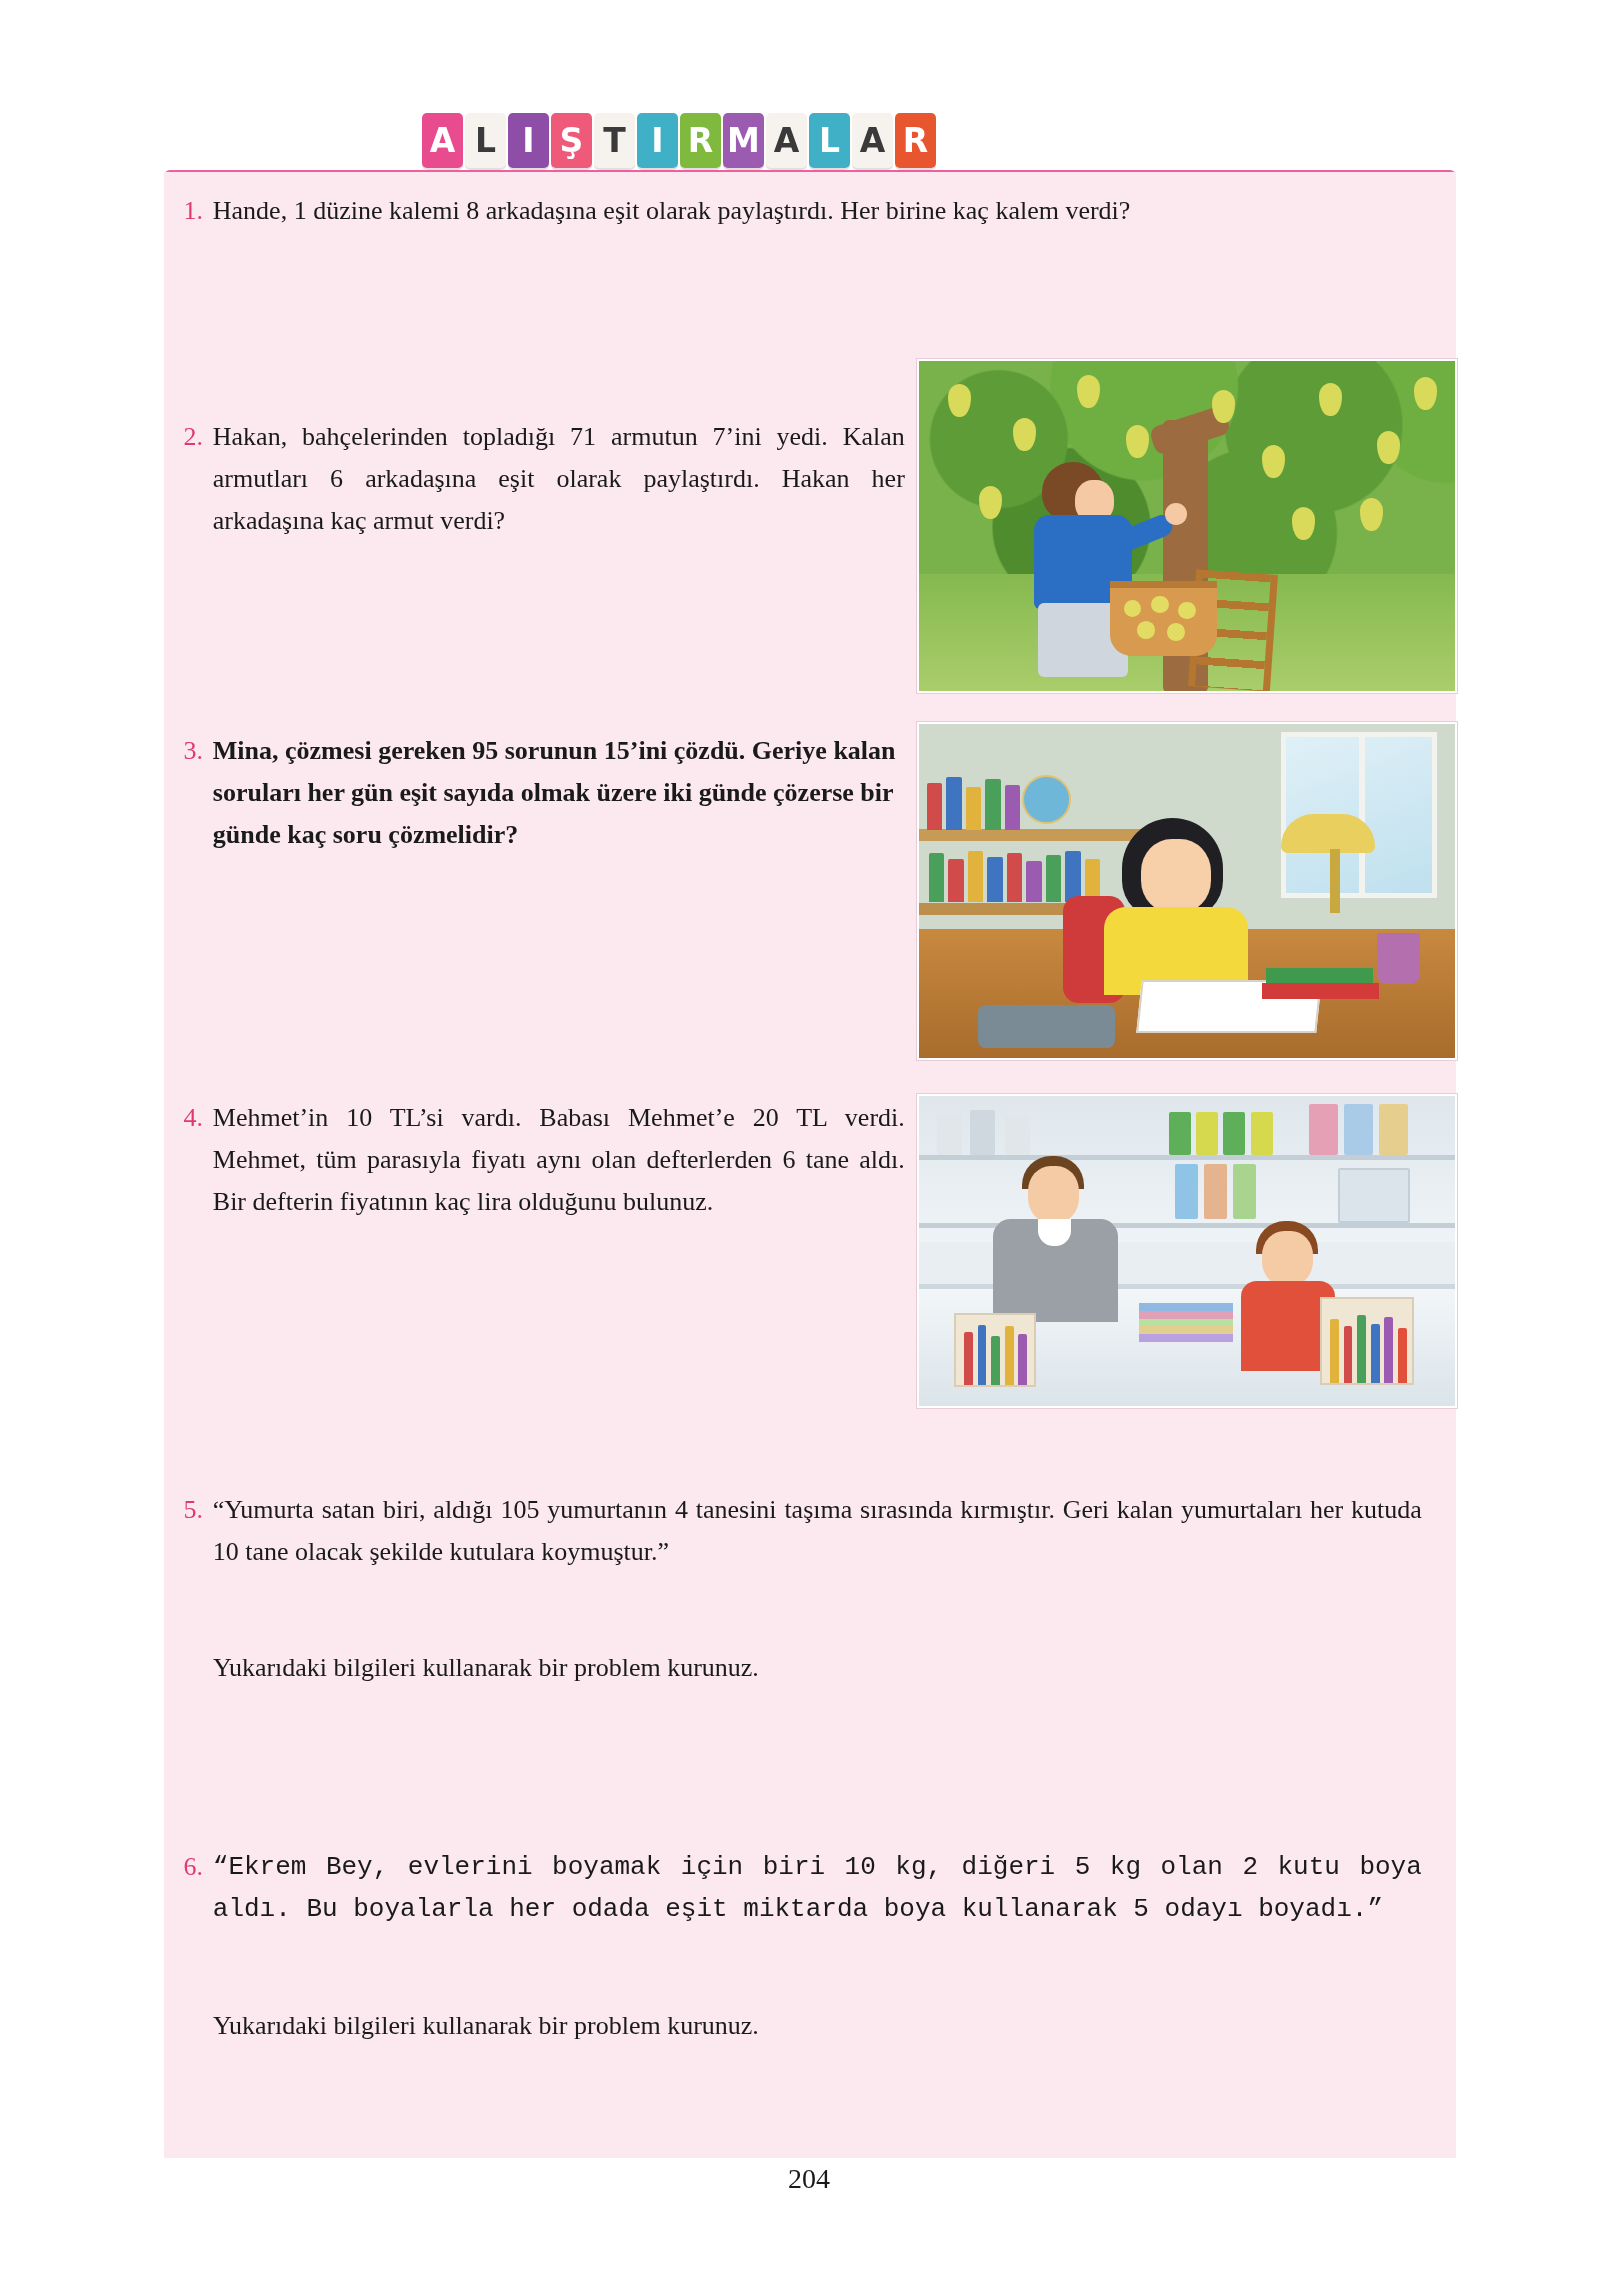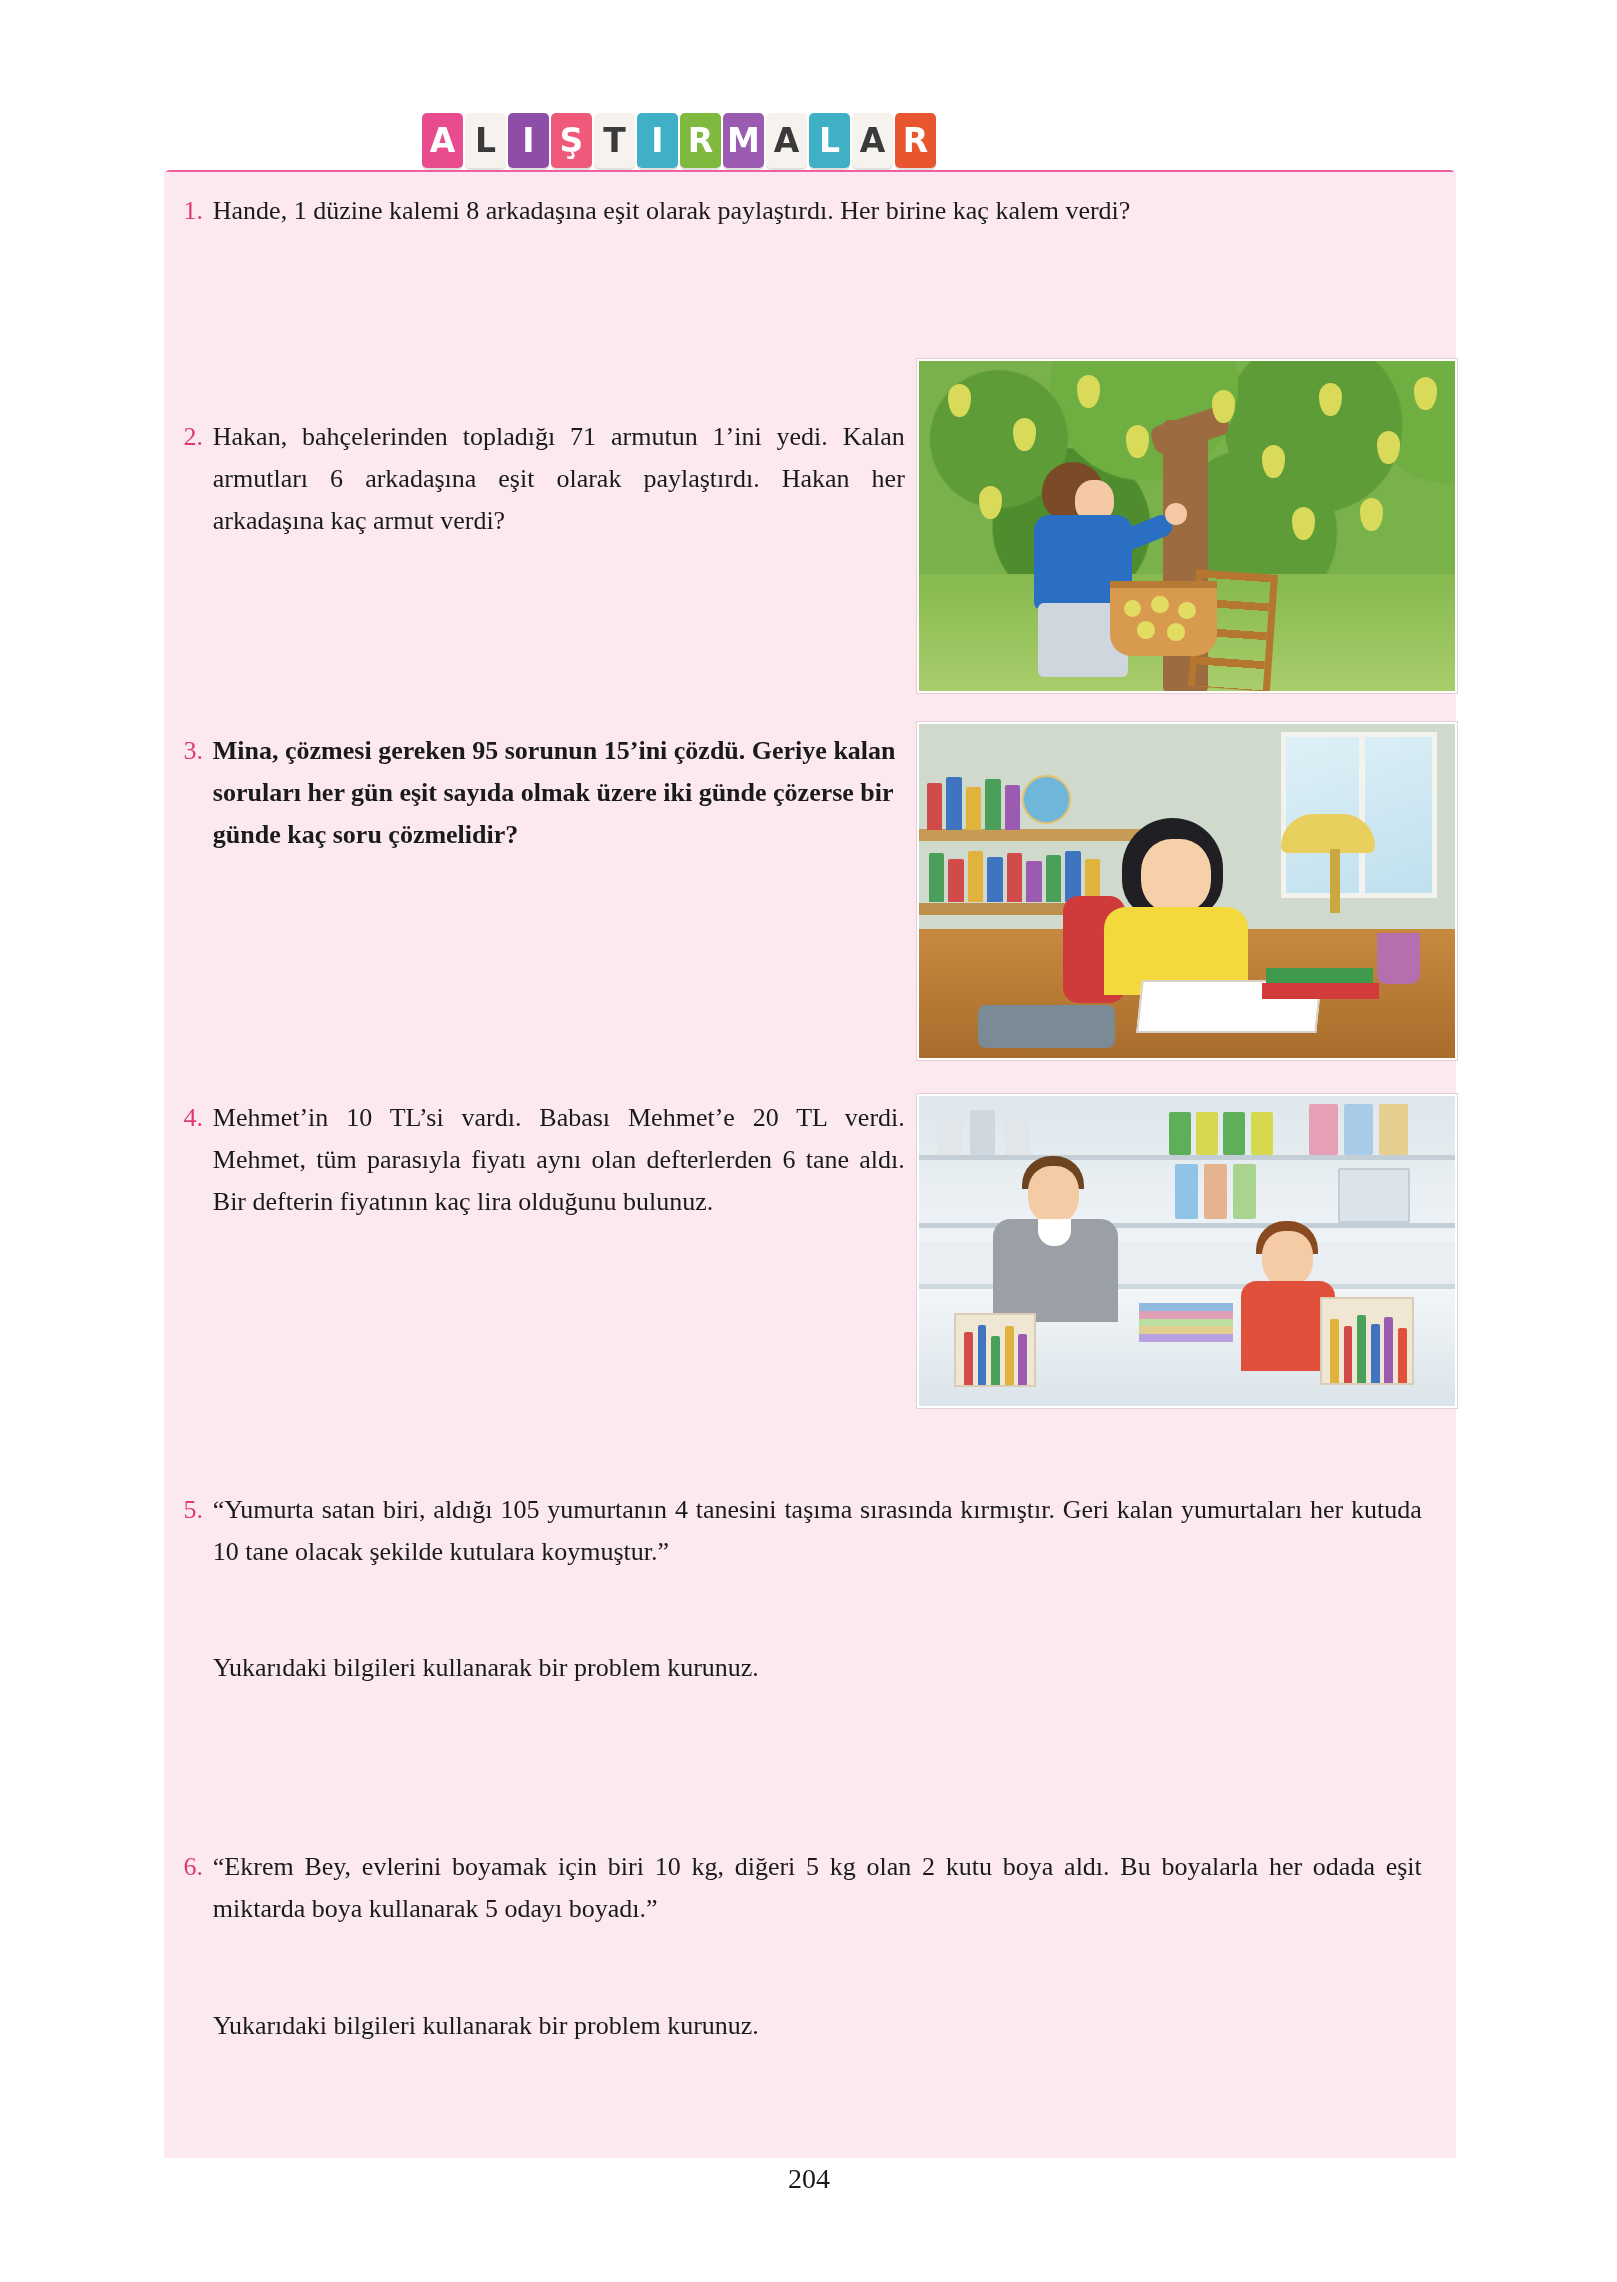--- a/index.html
+++ b/index.html
@@ -290,42 +290,42 @@
 
 <div id="page">
 
   <div class="exercise" style="left:0px; top:17.6px; width:1258px;">
     <div class="num">1.</div>
     <div class="qtext" style="width:1209px;">Hande, 1 düzine kalemi 8 arkadaşına eşit olarak paylaştırdı. Her birine kaç kalem verdi?</div>
   </div>
 
   <div class="exercise" style="left:0px; top:244px; width:761px;">
     <div class="num">2.</div>
-    <div class="qtext" style="width:692px;">Hakan, bahçelerinden topladığı 71 armutun 1’ini yedi. Kalan armutları 6 arkadaşına eşit olarak paylaştırdı. Hakan her arkadaşına kaç armut verdi?</div>
+    <div class="qtext" style="width:692px;">Hakan, bahçelerinden topladığı 71 armutun 7’ini yedi. Kalan armutları 6 arkadaşına eşit olarak paylaştırdı. Hakan her arkadaşına kaç armut verdi?</div>
   </div>
 
   <div class="exercise" style="left:0px; top:558px; width:770px;">
     <div class="num">3.</div>
     <div class="qtext nojust" style="width:712px;">Mina, çözmesi gereken 95 sorunun 15’ini çözdü. Geriye kalan soruları her gün eşit sayıda olmak üzere iki günde çözerse bir günde kaç soru çözmelidir?</div>
   </div>
 
   <div class="exercise" style="left:0px; top:925px; width:761px;">
     <div class="num">4.</div>
     <div class="qtext" style="width:692px;">Mehmet’in 10 TL’si vardı. Babası Mehmet’e 20 TL verdi. Mehmet, tüm parasıyla fiyatı aynı olan defterlerden 6 tane aldı. Bir defterin fiyatının kaç lira olduğunu bulunuz.</div>
   </div>
 
   <div class="exercise" style="left:0px; top:1317px; width:1258px;">
     <div class="num">5.</div>
     <div class="qtext" style="width:1209px;">“Yumurta satan biri, aldığı 105 yumurtanın 4 tanesini taşıma sırasında kırmıştır. Geri kalan yumurtaları her kutuda 10 tane olacak şekilde kutulara koymuştur.”</div>
   </div>
   <div class="follow" style="left:49px; top:1475px; width:1170px;">Yukarıdaki bilgileri kullanarak bir problem kurunuz.</div>
 
   <div class="exercise" style="left:0px; top:1674px; width:1258px;">
     <div class="num">6.</div>
-    <div class="qtext" style="width:1209px;">“Ekrem Bey, evlerini boyamak için biri 10 kg, diğeri 5 kg olan 2 kutu boya aldı. Bu boyalarla her odada eşit miktarda boya kullanarak 5 odayı boyadı.”</div>
+    <div class="qtext" style="width:1209px;font-family:Liberation Mono, monospace;">“Ekrem Bey, evlerini boyamak için biri 10 kg, diğeri 5 kg olan 2 kutu boya aldı. Bu boyalarla her odada eşit miktarda boya kullanarak 5 odayı boyadı.”</div>
   </div>
   <div class="follow" style="left:49px; top:1833px; width:1170px;">Yukarıdaki bilgileri kullanarak bir problem kurunuz.</div>
 
 </div>
 
 <div class="illus" id="img2">
   <div class="sky"></div>
   <div class="foliage"></div>
   <div class="grass"></div>
   <div class="trunk"></div>

